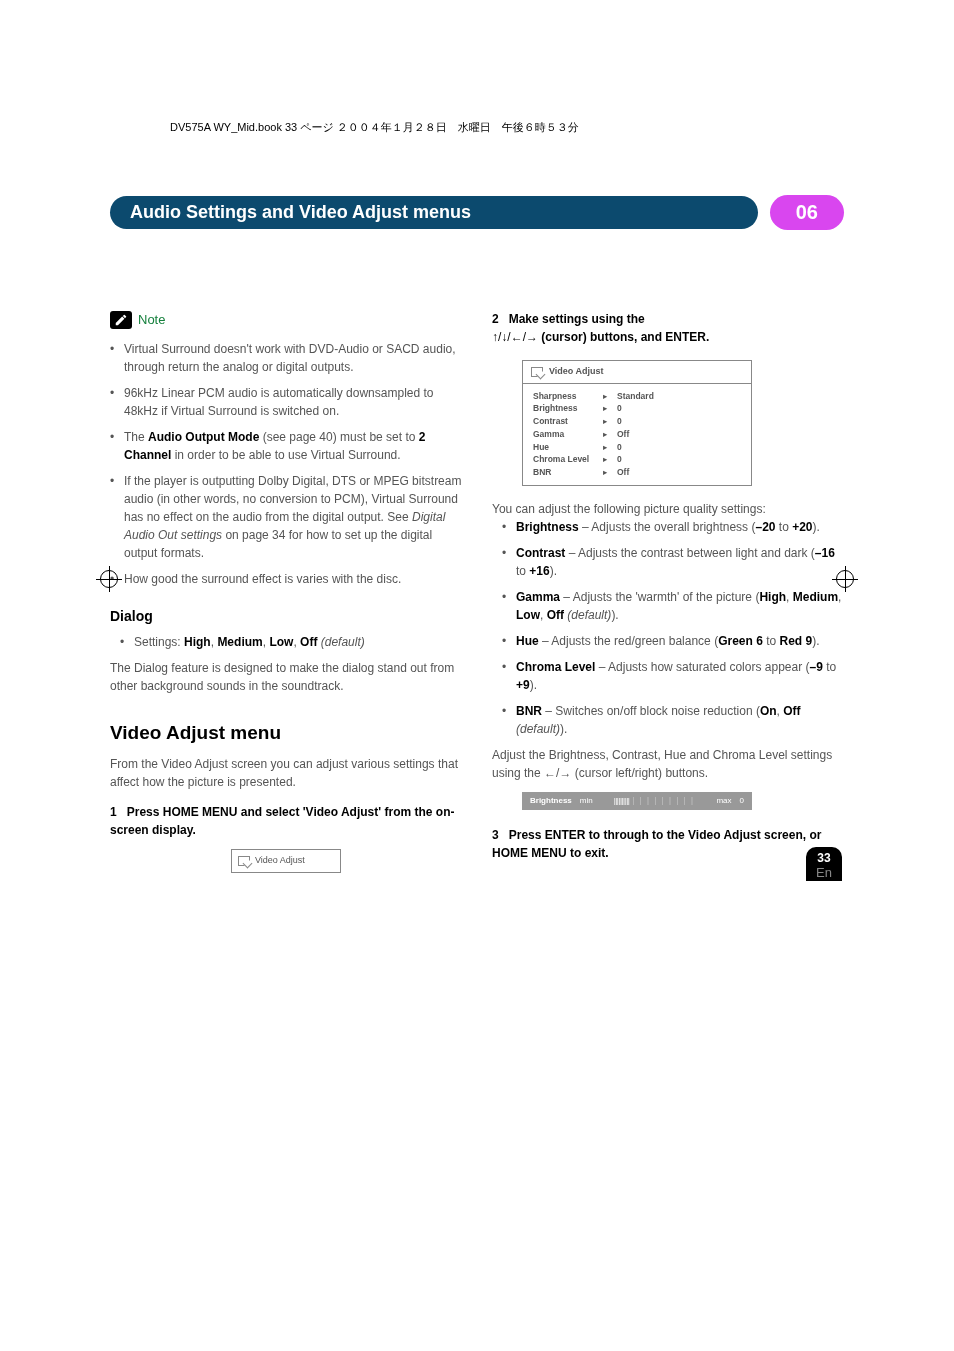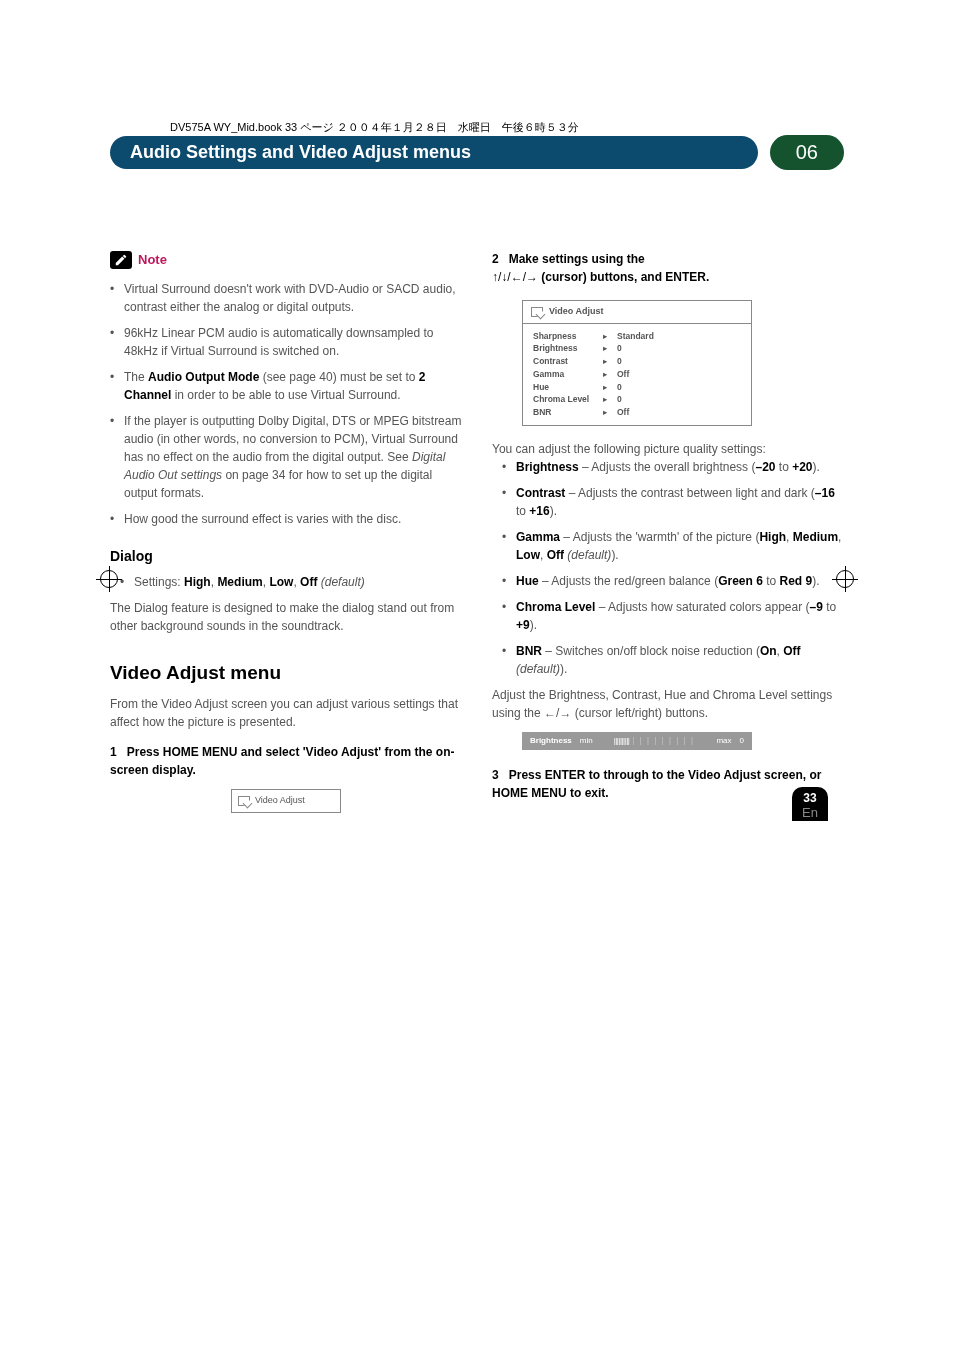--- a/index.html
+++ b/index.html
@@ -1,27 +1,27 @@
 <!DOCTYPE html>
 <html><head>
   <meta charset="utf-8">
   <style>
     * { margin: 0; padding: 0; box-sizing: border-box; }
     body { font-family: Arial, Helvetica, sans-serif; background: #fff; width: 954px; margin: 0 auto; position: relative; }
     .page { padding: 120px 110px 60px 110px; }
-    .header-text { font-size: 11px; color: #000; margin-left: 60px; }
+    .header-text { font-size: 11px; color: #000; margin-bottom: 60px; margin-left: 60px; }
     .title-bar { display: flex; align-items: center; gap: 12px; margin-bottom: 80px; }
     .title-pill { background: #0c4a6e; color: #fff; border-radius: 22px; padding: 6px 20px; font-size: 18px; font-weight: bold; flex: 1; }
-    .chapter-pill { background: #14532d; color: #fff; border-radius: 22px; padding: 6px 26px; font-size: 20px; font-weight: normal; }
+    .chapter-pill { background: #d946ef; color: #fff; border-radius: 22px; padding: 6px 26px; font-size: 20px; font-weight: bold; }
     .columns { display: flex; gap: 30px; }
     .col { flex: 1; font-size: 12px; color: #555; line-height: 1.5; }
     .note-header { display: flex; align-items: center; gap: 6px; margin-bottom: 10px; }
     .note-icon { width: 22px; height: 18px; background: #000; border-radius: 3px; display: flex; align-items: center; justify-content: center; }
     .note-icon svg { width: 14px; height: 14px; }
-    .note-title { font-weight: bold; color: #be185d; font-size: 13px; }
+    .note-title { font-weight: normal; color: #15803d; font-size: 13px; }
     ul { list-style: none; padding-left: 0; }
     ul li { position: relative; padding-left: 14px; margin-bottom: 8px; }
     ul li::before { content: "•"; position: absolute; left: 0; color: #555; }
     .bold { font-weight: bold; color: #000; }
     .italic { font-style: italic; }
     .section-title { font-weight: bold; color: #000; font-size: 14px; margin-top: 18px; margin-bottom: 6px; }
     .sub-ul { margin-left: 10px; }
     .main-heading { font-weight: bold; color: #000; font-size: 19px; margin-top: 24px; margin-bottom: 8px; }
     .step-head { color: #000; margin-top: 12px; margin-bottom: 10px; }
     .arrow-glyph { font-family: Arial; }
@@ -31,21 +31,21 @@
     .video-adjust-box { border: 1px solid #888; width: 230px; margin: 14px 0 14px 30px; }
     .va-header { display: flex; align-items: center; gap: 6px; padding: 4px 8px; border-bottom: 1px solid #888; font-size: 9px; color: #555; font-weight: bold; }
     .va-body { padding: 6px 10px; }
     .va-row { display: flex; font-size: 8.5px; color: #555; line-height: 1.5; }
     .va-label { width: 70px; font-weight: bold; }
     .va-arrow { width: 14px; }
     .va-val { font-weight: bold; }
     .slider-box { background: #999; color: #fff; font-size: 8px; padding: 3px 8px; margin: 10px 0 16px 30px; display: flex; align-items: center; gap: 8px; width: 230px; }
     .slider-label { font-weight: bold; }
     .slider-track { flex: 1; display: flex; align-items: center; justify-content: center; letter-spacing: -0.5px; }
-    .page-num-box { position: absolute; right: 126px; bottom: 60px; background: #000; color: #fff; border-radius: 10px 10px 0 0; padding: 4px 10px 1px 10px; text-align: center; font-size: 12px; font-weight: bold; }
+    .page-num-box { position: absolute; right: 112px; bottom: 60px; background: #000; color: #fff; border-radius: 10px 10px 0 0; padding: 4px 10px 1px 10px; text-align: center; font-size: 12px; font-weight: bold; }
     .page-num-en { font-size: 13px; font-weight: normal; color: #888; }
     .reg-mark { width: 18px; height: 18px; border: 1px solid #000; border-radius: 50%; position: absolute; display: flex; align-items: center; justify-content: center; }
     .reg-mark::before, .reg-mark::after { content: ""; position: absolute; background: #000; }
     .reg-mark::before { width: 1px; height: 26px; }
     .reg-mark::after { width: 26px; height: 1px; }
     .reg-ml { top: 570px; left: 100px; }
     .reg-mr { top: 570px; right: 100px; }
   </style>
 </head>
 <body>
@@ -63,21 +63,21 @@
     <div class="col">
       <div class="note-header">
         <div class="note-icon">
           <svg viewBox="0 0 24 24">
               <path fill="#fff" d="M3 17.25V21h3.75L17.81 9.94l-3.75-3.75L3 17.25zM20.71 7.04a1 1 0 0 0 0-1.41l-2.34-2.34a1 1 0 0 0-1.41 0l-1.83 1.83 3.75 3.75 1.83-1.83z"></path>
             </svg>
         </div>
         <span class="note-title">Note</span>
       </div>
       <ul>
-        <li><span>Virtual Surround doesn't work with DVD-Audio or SACD audio, contrast either the </span><span>analog or digital outputs.</span></li>
+        <li><span>Virtual Surround doesn't work with DVD-Audio or SACD audio, through return the </span><span>analog or digital outputs.</span></li>
         <li>96kHz Linear PCM audio is automatically downsampled to 48kHz if Virtual Surround is switched on.</li>
         <li><span>The </span><span class="bold">Audio Output Mode</span><span> (see page 40) must be set to </span><span class="bold">2 Channel</span><span> in </span><span>order to be able to use Virtual Surround.</span></li>
         <li><span>If the player is outputting Dolby Digital, DTS or MPEG bitstream audio (in other words, no conversion to PCM), Virtual Surround has no effect on the audio from the digital output. See </span><span class="italic">Digital Audio Out settings</span><span> on page 34 for how to set up the digital output formats.</span></li>
         <li>How good the surround effect is varies with the disc.</li>
       </ul>
 
       <div class="section-title">Dialog</div>
       <ul class="sub-ul">
         <li>
           <span>Settings: </span><span class="bold">High</span>, <span class="bold">Medium</span>, <span class="bold">Low</span>, <span class="bold">Off</span> <span class="italic">(default)</span>

